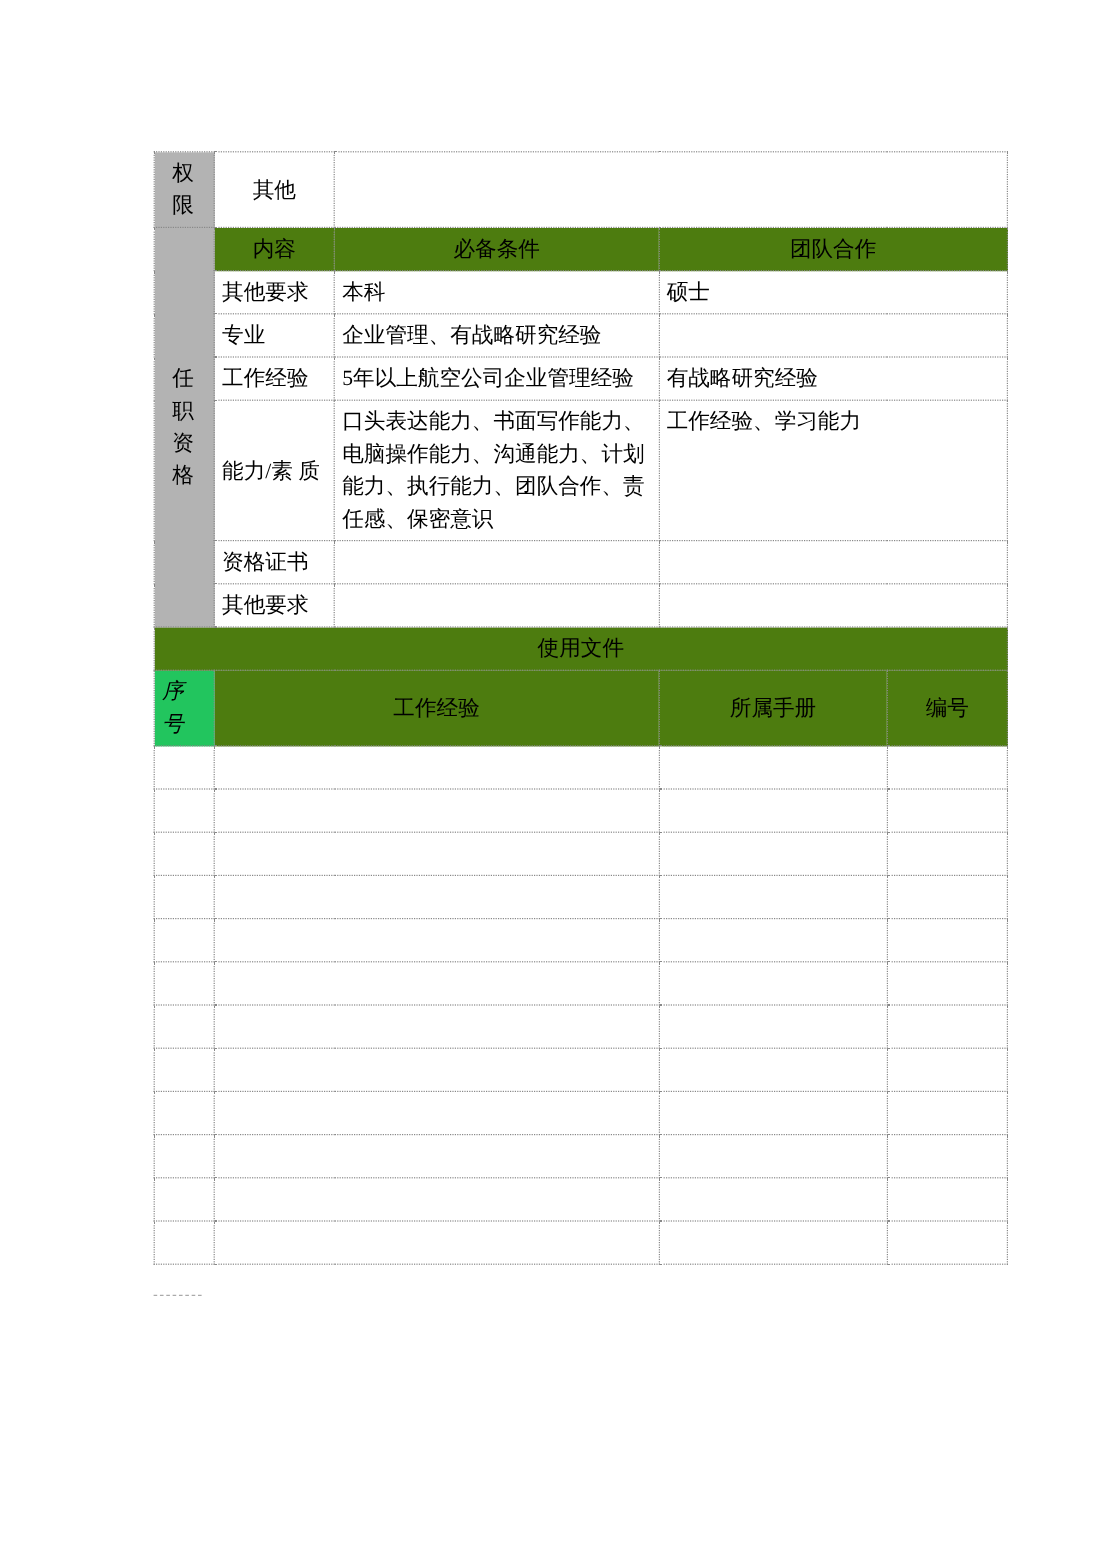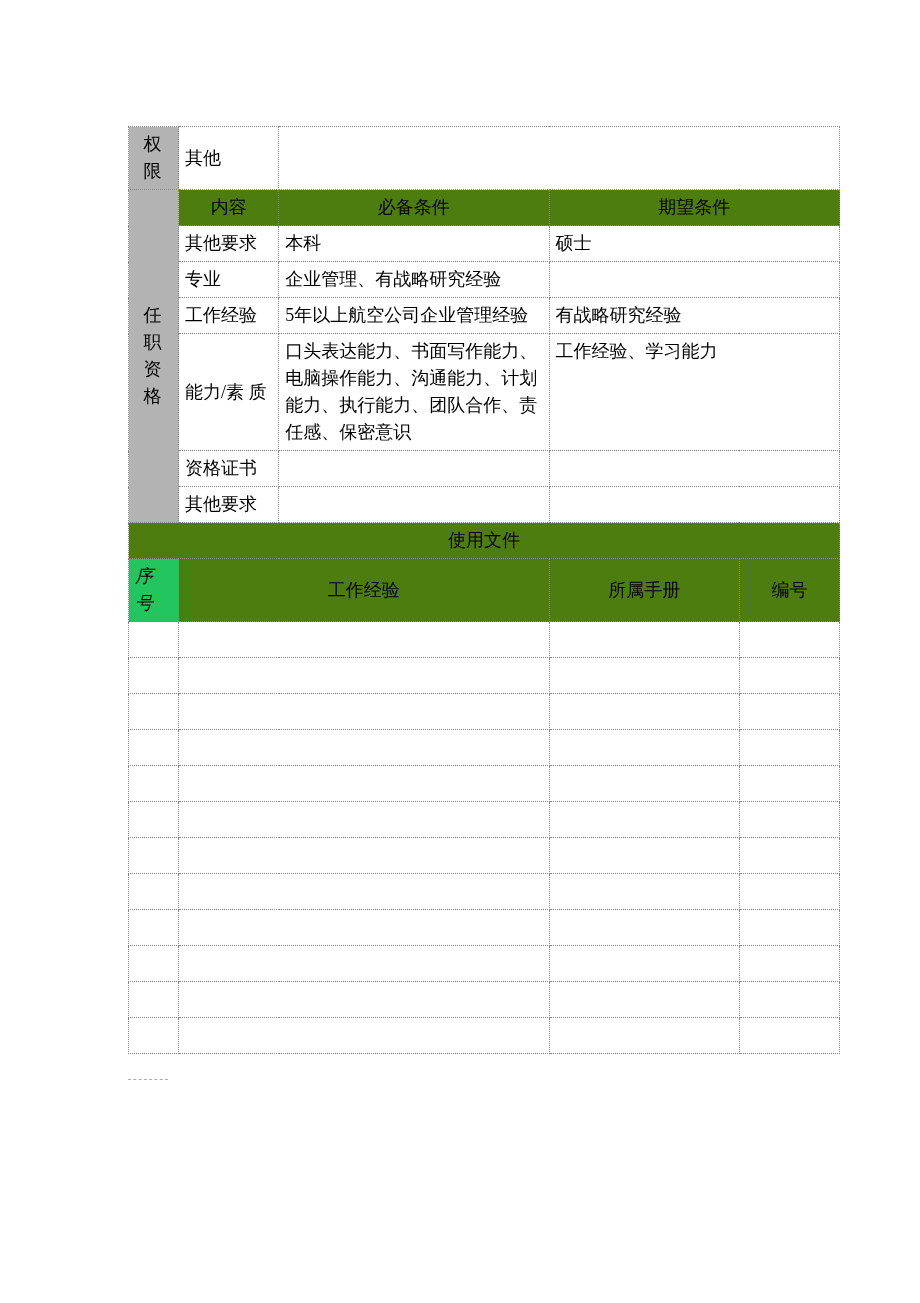--- a/index.html
+++ b/index.html
@@ -27,21 +27,21 @@
     .hd {
       background: #4d7c0f;
       text-align: center;
     }
     .hd-left { background: #22c55e; text-align: left; font-style: italic; }
     .vlabel {
       background: #b3b3b3;
       text-align: center;
       letter-spacing: 2px;
     }
-    .center { text-align: left; }
+    .center { text-align: center; }
     .row-h { height: 36px; }
     .files-title { height: 32px; }
     .files-header { height: 44px; }
     .mini-footer {
       margin-top: 18px;
       width: 40px;
       border-bottom: 1px dashed #aaa;
       height: 8px;
     }
   </style>
@@ -64,21 +64,21 @@
     <td colspan="3"></td>
   </tr>
 
   <tr>
     <td class="vlabel" rowspan="7">
       <span>任 职</span><br>
       <span>资 格</span>
     </td>
     <td class="hd">内容</td>
     <td class="hd">必备条件</td>
-    <td class="hd" colspan="2">期望条件</td>
+    <td class="hd" colspan="2">团队合作</td>
   </tr>
 
   <tr>
     <td>其他要求</td>
     <td>本科</td>
     <td colspan="2">硕士</td>
   </tr>
 
   <tr>
     <td>专业</td>

